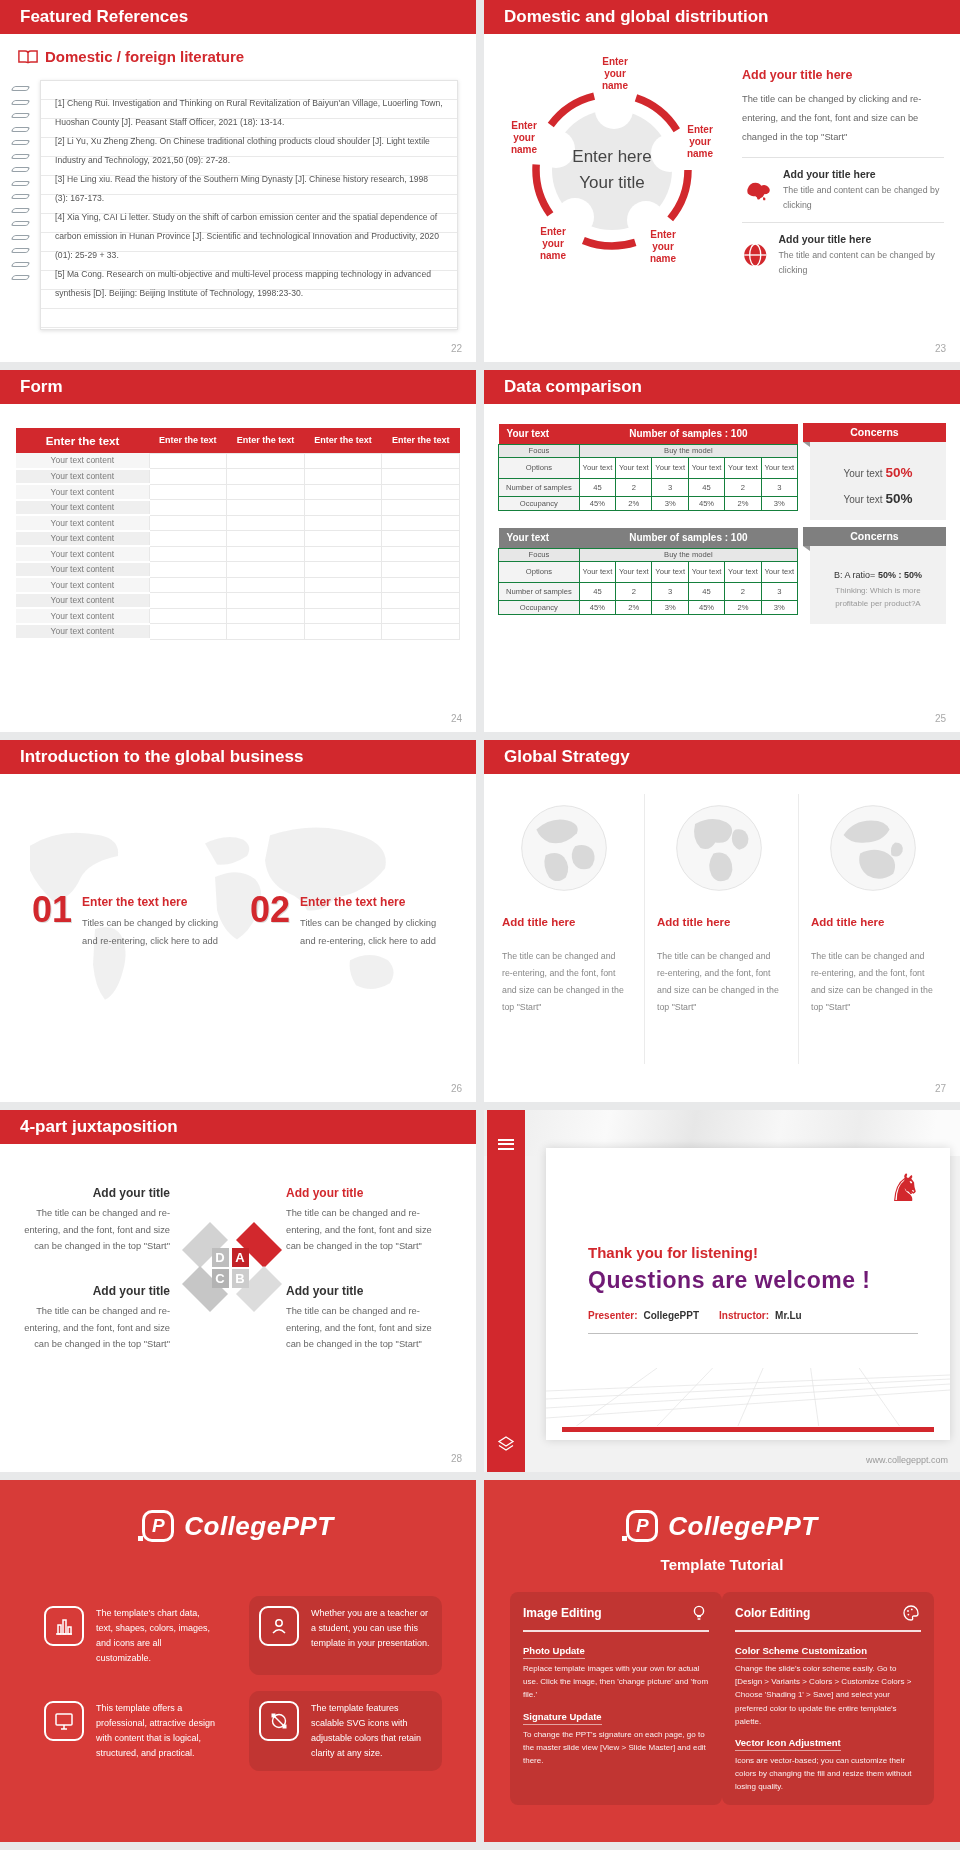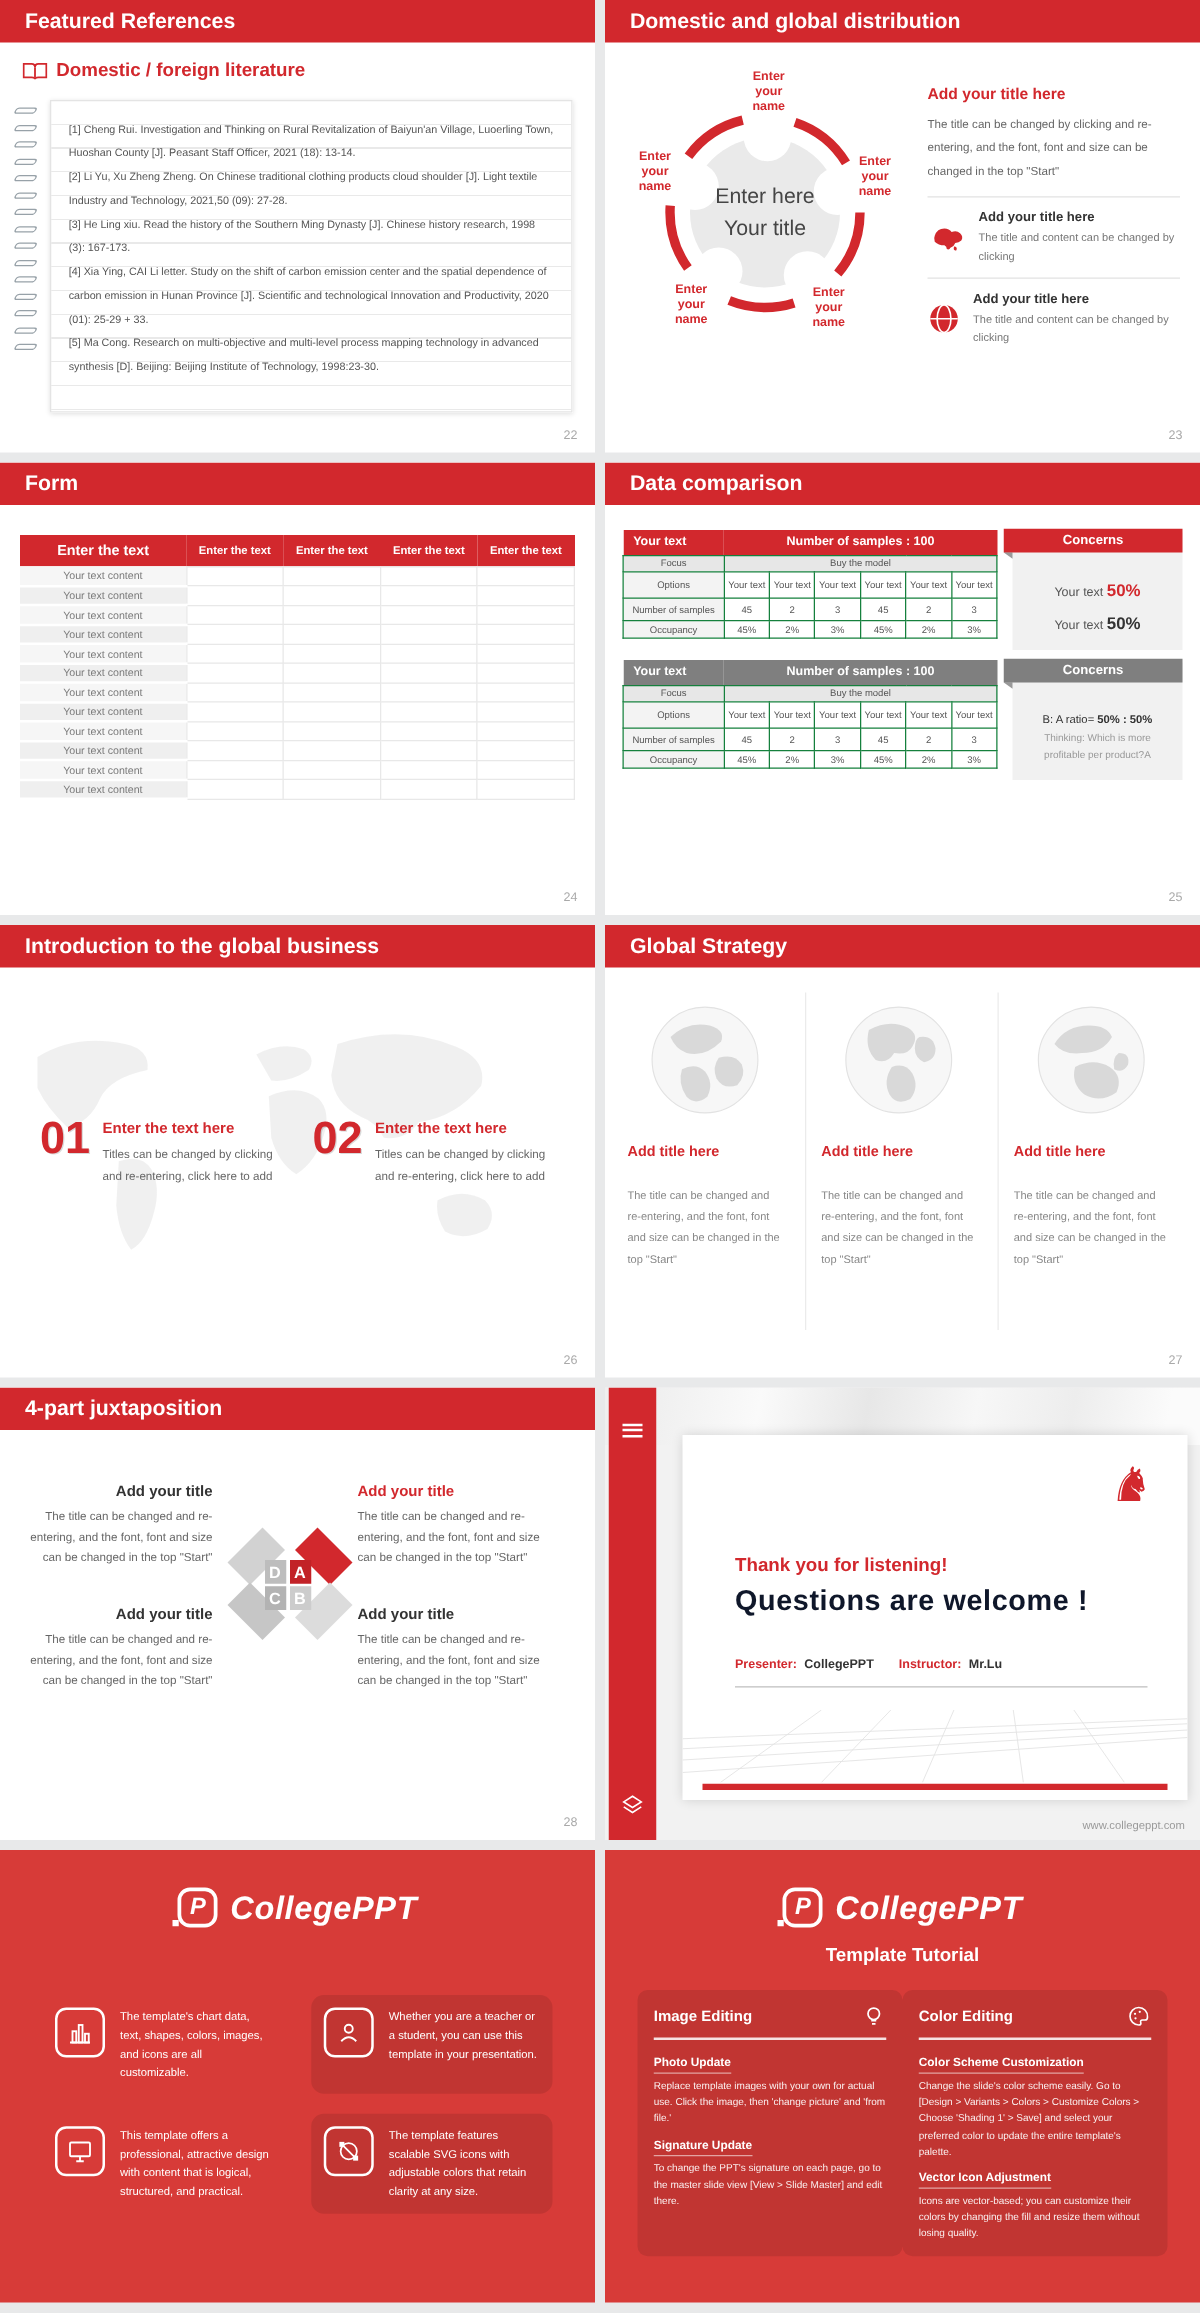--- a/index.html
+++ b/index.html
@@ -95,21 +95,21 @@
   .ty-band{position:absolute;left:0;top:0;right:0;height:46px;
     background:linear-gradient(100deg,#efefef 8%,#fafafa 26%,#e7e7e7 44%,#f7f7f7 62%,#ededed 78%,#fbfbfb 94%);}
   .ty-side{position:absolute;left:3px;top:0;width:38px;height:100%;background:var(--red);}
   .ty-menu{position:absolute;left:11px;top:26px;width:16px;}
   .ty-menu i{display:block;height:2px;background:#fff;margin:2.5px 0;}
   .ty-layers{position:absolute;left:9px;bottom:18px;}
   .ty-card{position:absolute;left:62px;top:38px;right:10px;bottom:32px;background:#fff;box-shadow:0 0 9px rgba(0,0,0,.14);}
   .ty-knight{position:absolute;right:28px;top:18px;font-size:38px;color:var(--red);transform:scaleX(-1);font-family:"DejaVu Sans",sans-serif;}
   .ty-text{position:absolute;left:42px;top:96px;}
   .ty-l1{color:var(--red);font-weight:bold;font-size:15px;margin-bottom:6px;}
-  .ty-l2{color:#0f172a;font-weight:bold;font-size:23px;letter-spacing:.5px;margin-bottom:32px;}
+  .ty-l2{color:#701a75;font-weight:bold;font-size:23px;letter-spacing:.5px;margin-bottom:16px;}
   .ty-people{font-size:10px;display:flex;gap:6px;align-items:baseline;}
   .ty-people .lab{color:var(--red);font-weight:bold;}
   .ty-people .val{color:#333;font-weight:bold;margin-right:14px;}
   .ty-rule{width:330px;border:none;border-top:1px solid #bfbfbf;margin-top:12px;}
   .ty-mesh{position:absolute;left:0;right:0;bottom:14px;width:100%;height:58px;}
   .ty-strip{position:absolute;left:16px;right:16px;bottom:8px;height:5px;background:var(--red);}
   .ty-url{position:absolute;bottom:7px;right:12px;font-size:9px;color:#9a9a9a;}
   
   .slide.redslide{background:var(--red-bg);color:#fff;}
   .brand{display:flex;justify-content:center;align-items:center;gap:10px;padding-top:30px;}

